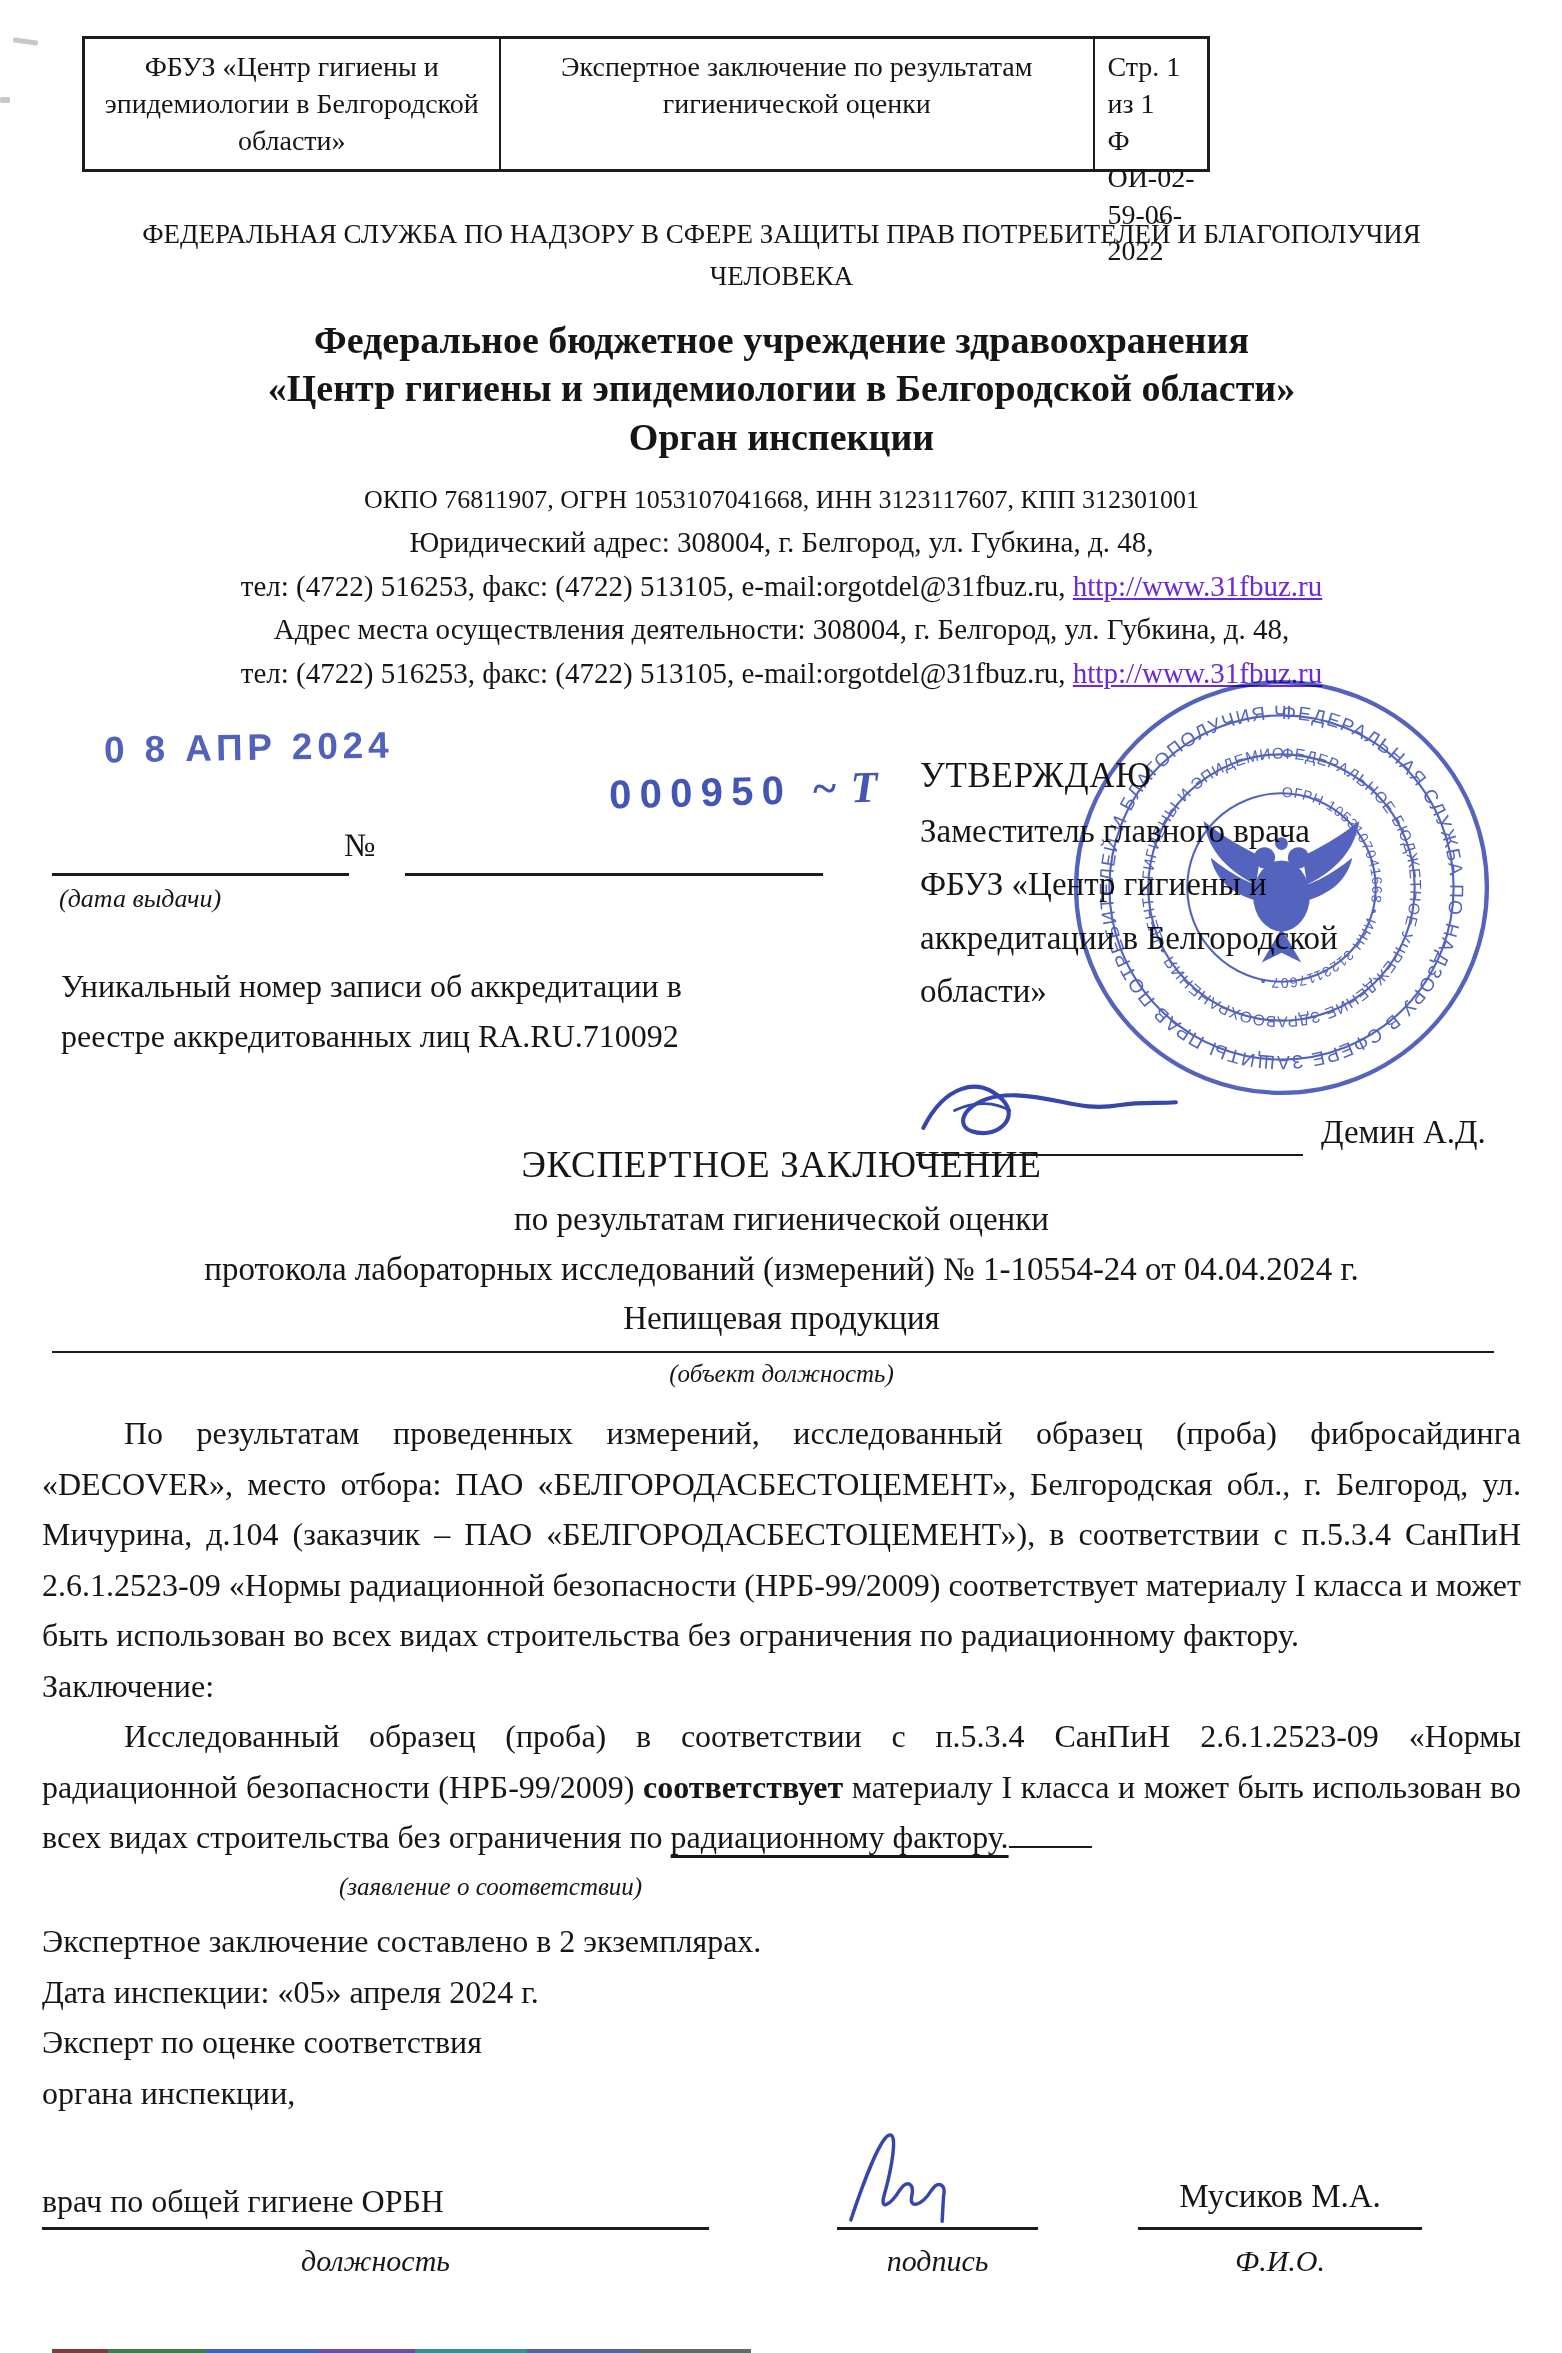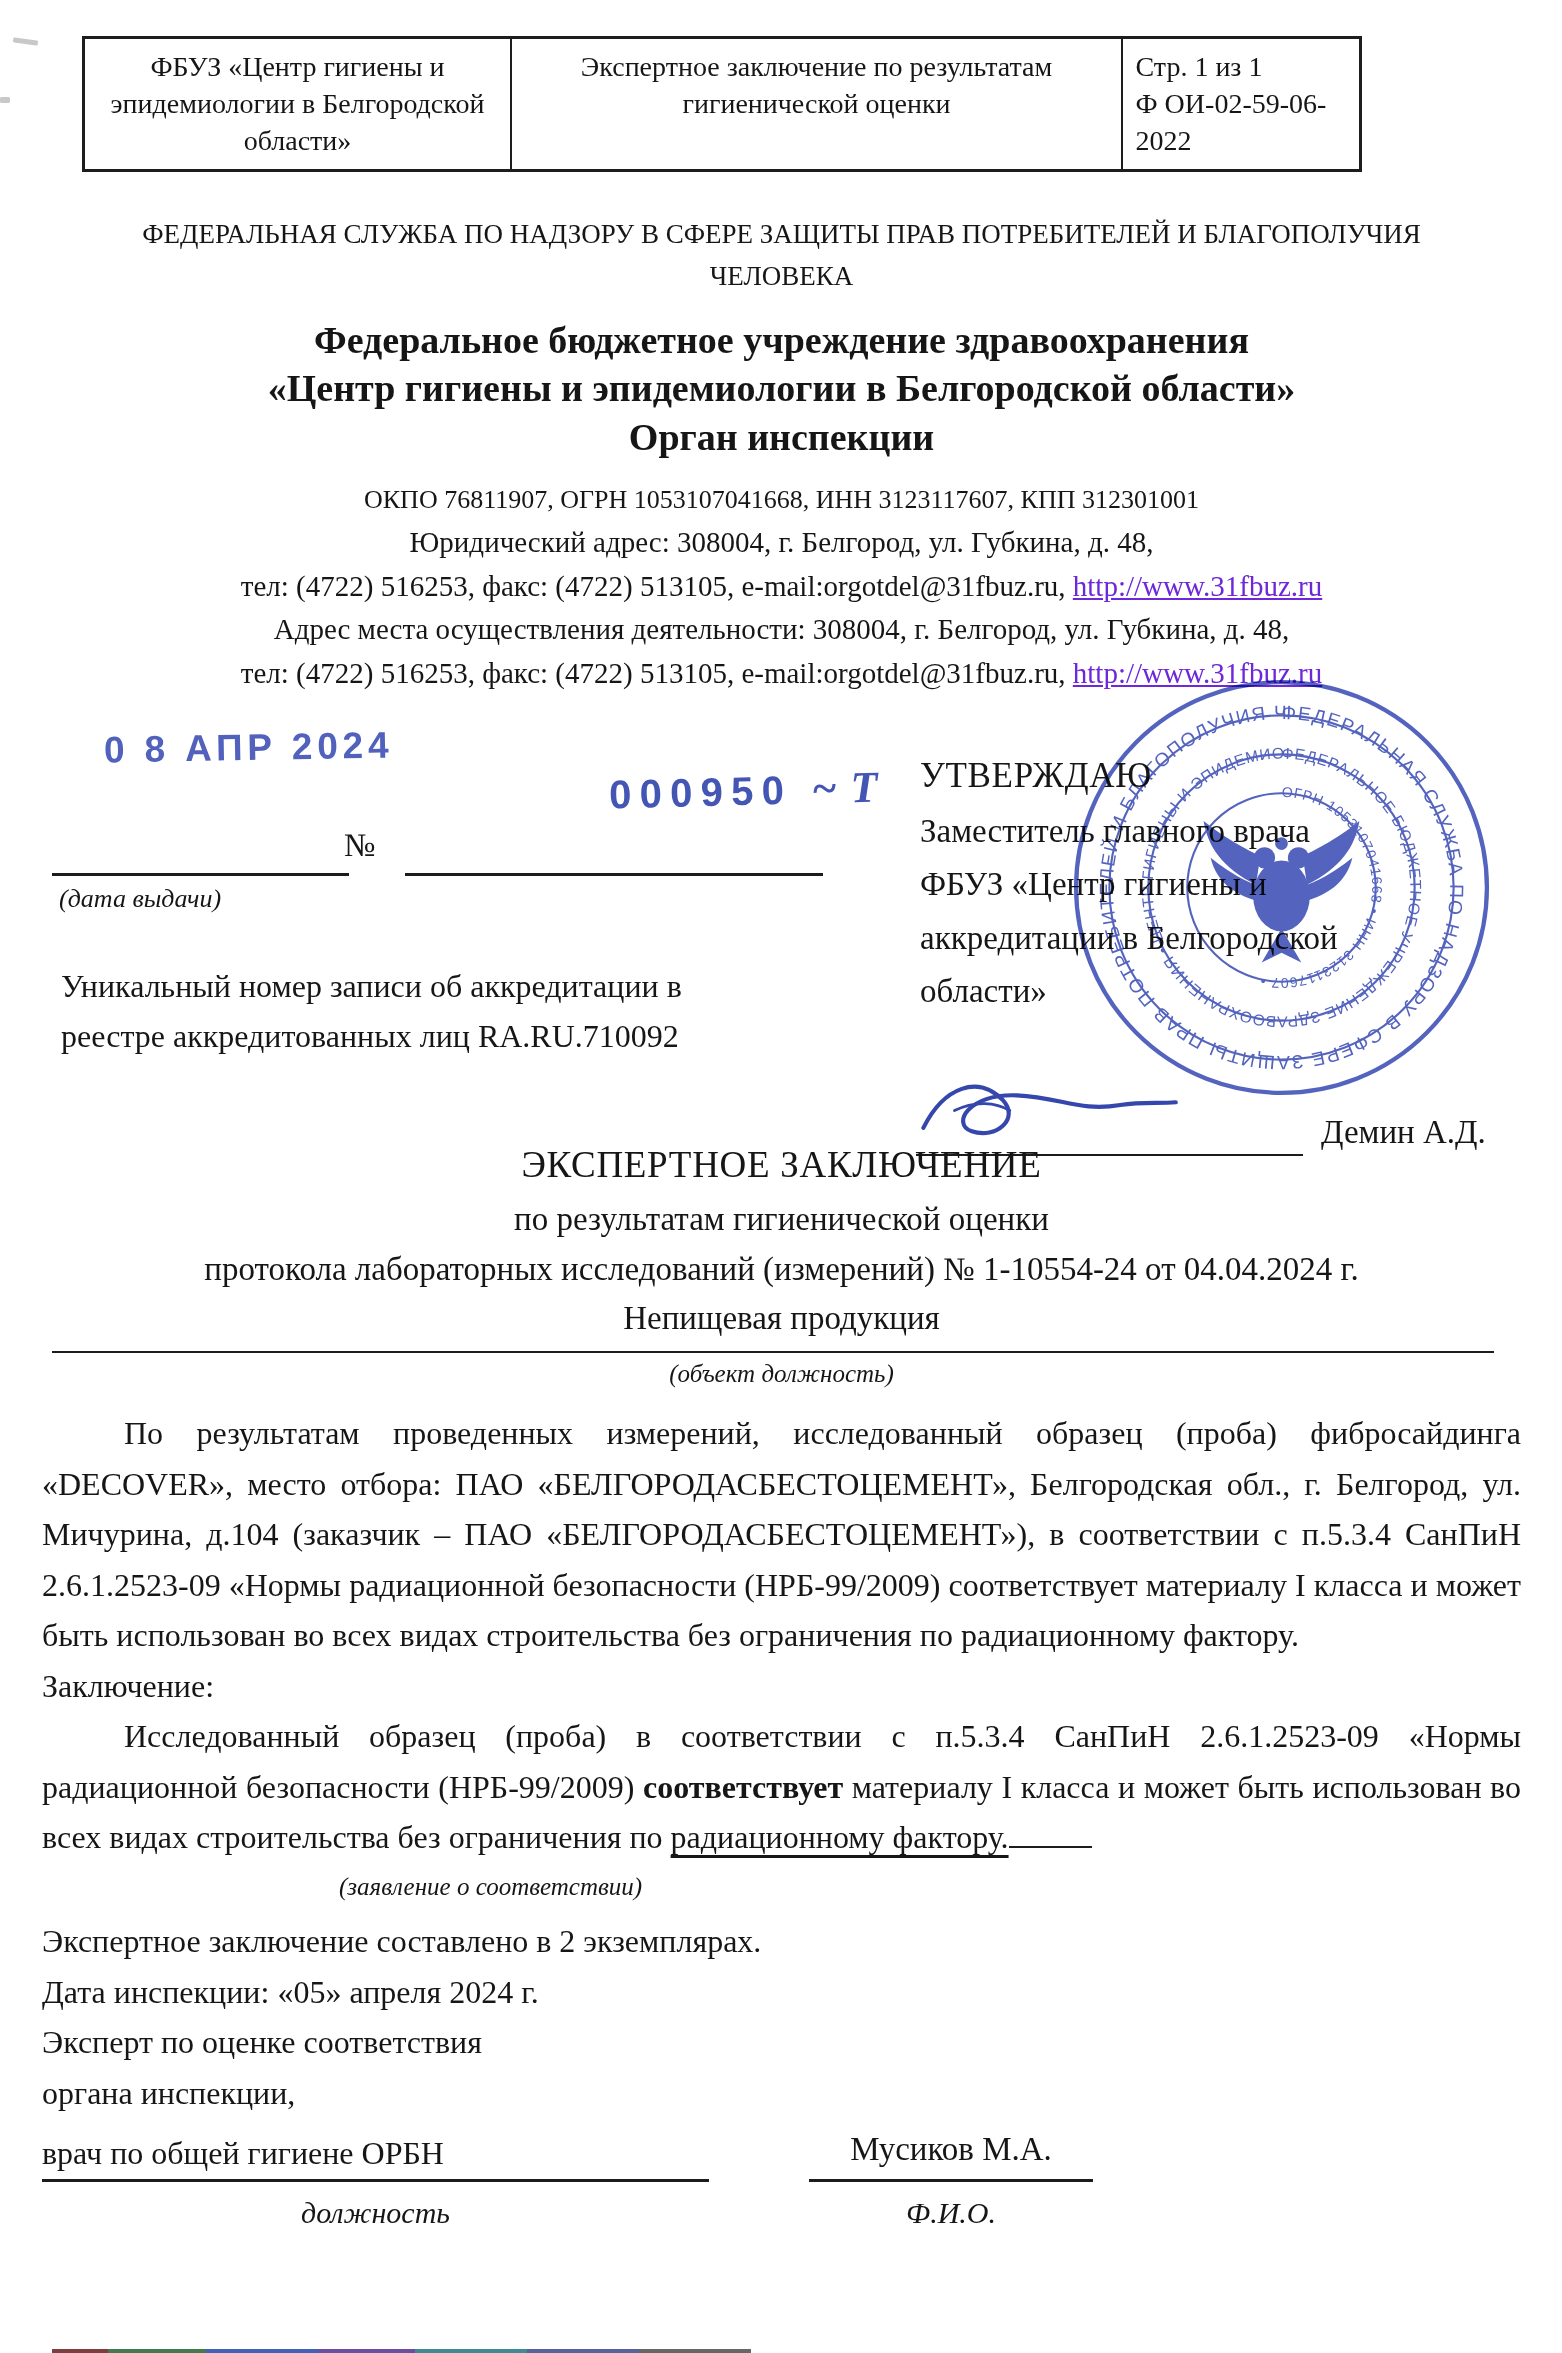--- a/index.html
+++ b/index.html
@@ -6,21 +6,21 @@
   html,body { background:#ffffff; }
   body{
     width:1562px; height:2354px; position:relative;
     font-family:"Liberation Serif", serif;
     color:#161616; overflow:hidden;
   }
   .scan-mark{ position:absolute; background:#9a9a9a; opacity:.55; border-radius:1.4px; }
 
   
   .hdr-table{
-    position:absolute; left:82px; top:36px; width:1280px; height:136px;
+    position:absolute; left:82px; top:36px; width:1128px; height:136px;
     border:3.5px solid #1d1d1d; display:flex; font-size:28px; line-height:1.32;
   }
   .hdr-cell{ padding:9.7px 12.5px; display:flex; flex-direction:column; justify-content:flex-start; }
   .hdr-c1{ width:427px; border-right:2.8px solid #1d1d1d; text-align:center; }
   .hdr-c2{ width:611px; border-right:2.8px solid #1d1d1d; text-align:center; }
   .hdr-c3{ flex:1; text-align:left; }
 
   
   .org{ text-align:center; position:absolute; left:42px; width:1479px; top:214px; }
   .org .caps{ font-size:27px; line-height:1.55; }
@@ -199,20 +199,29 @@
   <p class="plain">Дата инспекции: «05» апреля 2024 г.</p>
   <p class="plain">Эксперт по оценке соответствия</p>
   <p class="plain">органа инспекции,</p>
 
   <div class="sigrow">
     <div class="sigcell c-post">
       <div class="above">врач по общей гигиене ОРБН</div>
       <div class="line"></div>
       <div class="below">должность</div>
     </div>
+    <div class="sigcell c-sign">
+      <div class="above">
+        <svg width="166" height="104" viewBox="0 0 240 150">
+          <path d="M20,140 C40,80 62,25 74,18 C90,9 78,70 68,105 C62,126 76,120 90,98 C102,80 112,88 108,106 C104,124 122,120 136,98 C146,82 158,88 154,106 L152,142" fill="none" stroke="#3547ac" stroke-width="5" stroke-linecap="round"></path>
+        </svg>
+      </div>
+      <div class="line"></div>
+      <div class="below">подпись</div>
+    </div>
     <div class="sigcell c-name">
       <div class="above">Мусиков М.А.</div>
       <div class="line"></div>
       <div class="below">Ф.И.О.</div>
     </div>
   </div>
 </div>
 
 <div class="bottom-stripe"></div>
 

